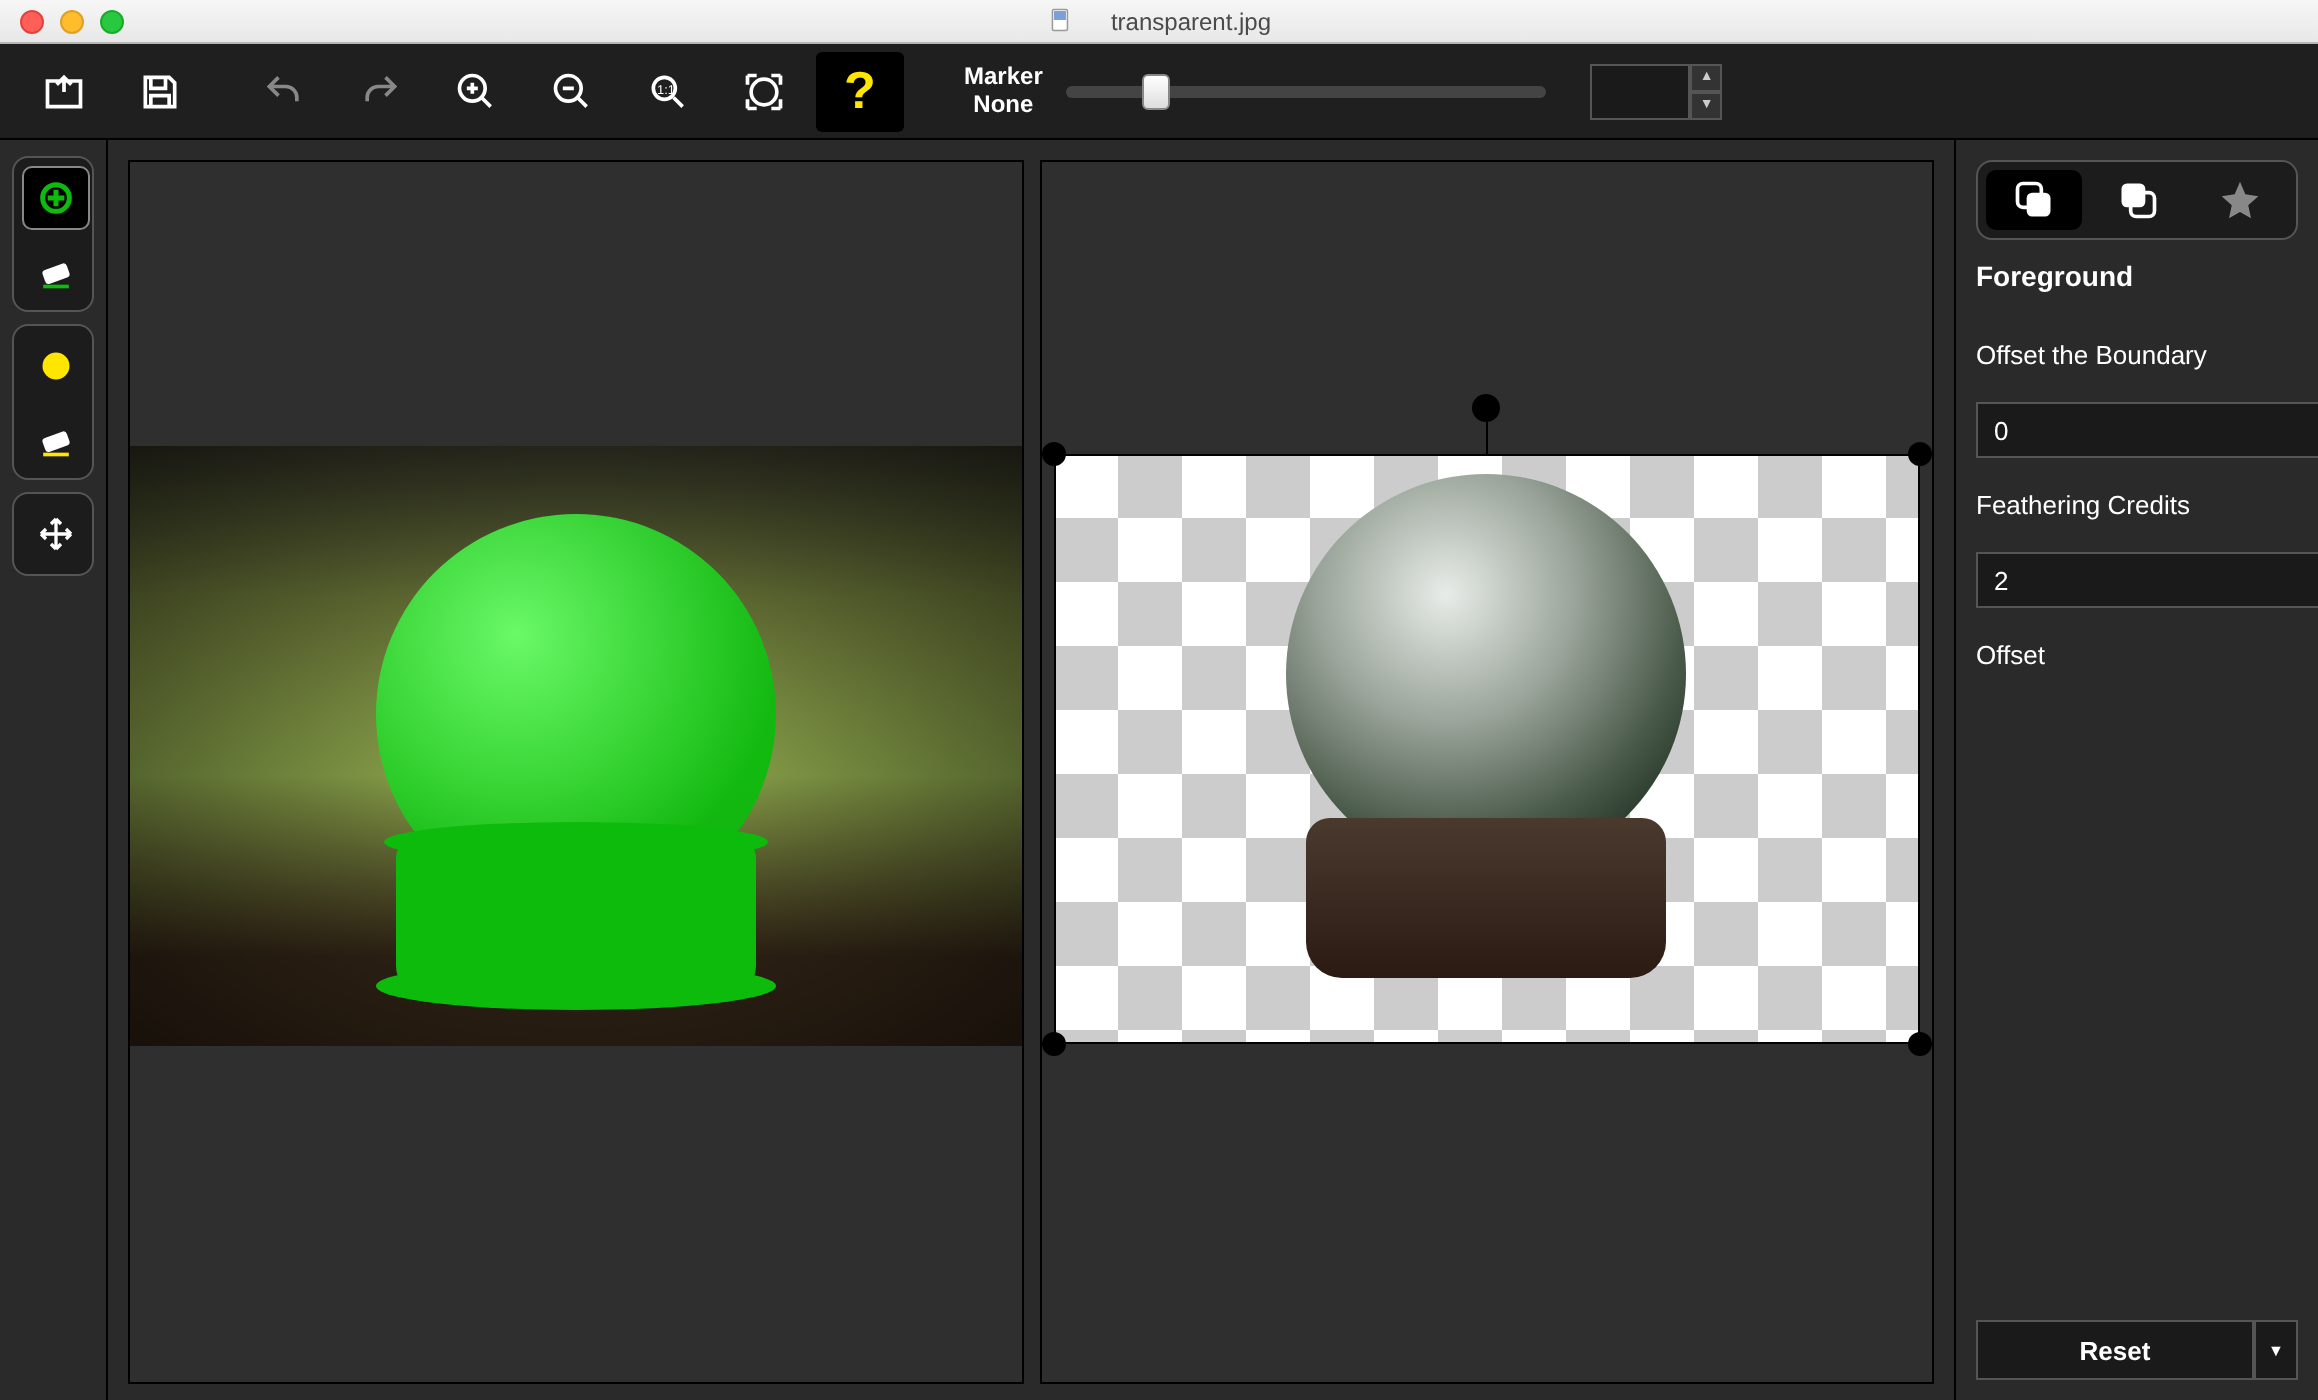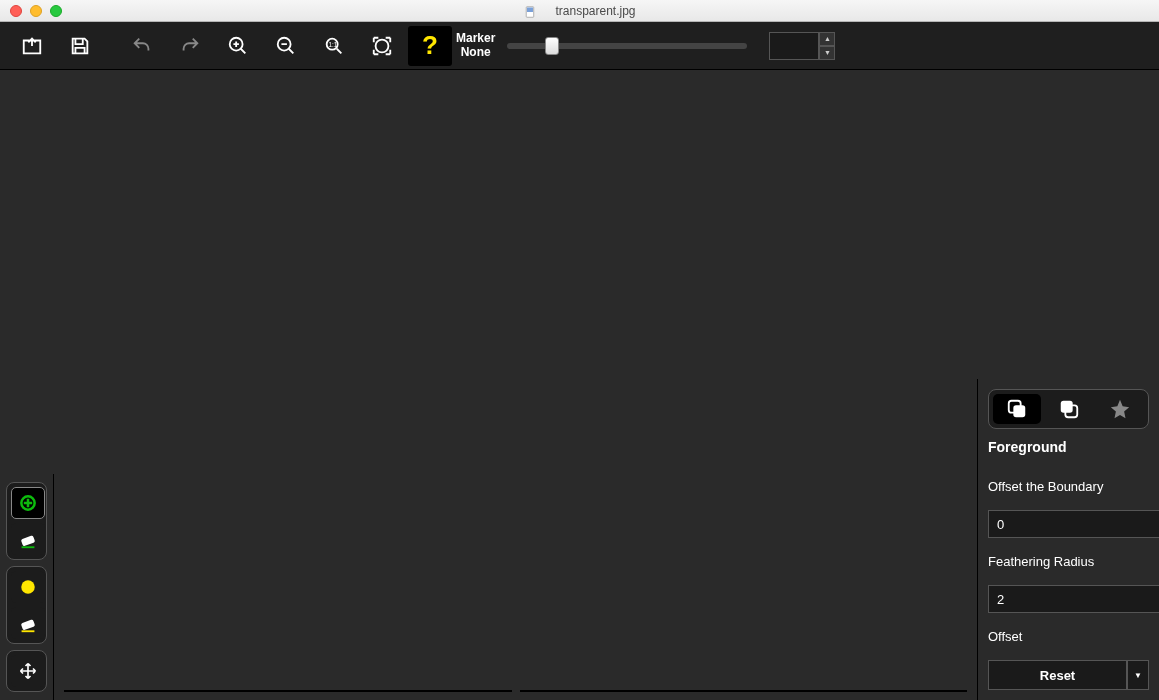--- a/index.html
+++ b/index.html
@@ -5,39 +5,39 @@
   * { box-sizing: border-box; margin: 0; padding: 0; }
   html, body { width: 1159px; height: 700px; font-family: Arial, Helvetica, sans-serif; background: #2a2a2a; color: #fff; overflow: hidden; }
   
   
   .titlebar { height: 22px; background: linear-gradient(#f6f6f6,#e8e8e8); display: flex; align-items: center; position: relative; border-bottom: 1px solid #b5b5b5; }
   .traffic-lights { display: flex; gap: 8px; padding-left: 10px; }
   .tl-dot { width: 12px; height: 12px; border-radius: 50%; }
   .tl-close { background: #ff5f57; border: 0.5px solid #e0443e; }
   .tl-min { background: #ffbd2e; border: 0.5px solid #dea123; }
   .tl-max { background: #28c940; border: 0.5px solid #1aab29; }
-  .title-text { position: absolute; left: 50%; transform: translateX(-50%); font-size: 12px; color: #4a4a4a; display:flex; align-items:flex-end; gap:20px;}
+  .title-text { position: absolute; left: 50%; transform: translateX(-50%); font-size: 12px; color: #4a4a4a; display:flex; align-items:flex-start; gap:20px;}
   .title-text svg { width:12px; height:12px; }
   
   
   .topbar { height: 48px; background: #1f1f1f; display: flex; align-items: center; padding: 0 10px; gap: 4px; border-bottom: 1px solid #000; }
   .tbtn { width: 44px; height: 40px; background: transparent; border: none; color: #fff; display:flex; align-items:center; justify-content:center; border-radius:3px; }
   .tbtn svg { width: 22px; height: 22px; stroke:#fff; fill:none; stroke-width:2; }
   .tbtn.help { background:#000; }
   .tbtn.help span { color:#ffe600; font-size:26px; font-weight:bold; }
-  .marker-label { font-size:12px; font-weight:bold; color:#fff; text-align:center; line-height:1.1; margin-left:0; margin-right:8px;}
+  .marker-label { font-size:12px; font-weight:bold; color:#fff; text-align:center; line-height:1.1; margin-left:26px; margin-right:8px;}
   .slider-track { width: 240px; height:6px; background:#444; border-radius:3px; position:relative; }
   .slider-handle { position:absolute; top:-6px; left:38px; width:14px; height:18px; background:linear-gradient(#fff,#ddd); border:1px solid #888; border-radius:3px; }
   .marker-value-box { display:flex; margin-left:18px; }
   .marker-value-input { width:40px; height:28px; background:#1a1a1a; border:1px solid #555; color:#22c55e; text-align:left; font-size:13px;padding-left:48px;}
   .stepper { display:flex; flex-direction:column; width:16px;}
   .stepper button { height:14px; background:#333; border:1px solid #555; color:#ccc; font-size:7px; line-height:1; padding:0;}
   
   
-  .main { display:flex; height: calc(700px - 22px - 48px); align-items: flex-end; }
+  .main { display:flex; height: calc(700px - 22px - 48px); }
   
   
   .toolstrip { width: 54px; background:#2a2a2a; padding:8px 6px; display:flex; flex-direction:column; gap:6px; border-right:1px solid #000;}
   .toolstrip .grp { background:#1c1c1c; border:1px solid #555; border-radius:8px; padding:4px; display:flex; flex-direction:column; gap:4px;}
   .toolstrip .tool { width:34px; height:32px; border-radius:5px; background:#1c1c1c; display:flex; align-items:center; justify-content:center; }
   .toolstrip .tool.sel { background:#000; border:1px solid #888;}
   
   
   .canvases { flex:1; display:flex; gap:8px; padding:10px 10px 8px 10px; }
   .canvas-pane { flex:1; background:#2f2f2f; border:1px solid #000; position:relative; }
@@ -253,21 +253,21 @@
             <path d="M12 2l2.9 6.9L22 10l-5.5 4.8L18 22l-6-3.5L6 22l1.5-7.2L2 10l7.1-1.1z" fill="#888"></path>
           </svg>
       </div>
     </div>
     <div class="panel-heading">Foreground</div>
     <div class="field-label">Offset the Boundary</div>
     <div class="num-field">
       <input class="num-input" value="0" style="">
 
     </div>
-    <div class="field-label">Feathering Radius</div>
+    <div class="field-label">Feathering Credits</div>
     <div class="num-field">
       <input class="num-input" value="2" style="">
 
     </div>
     <div class="field-label">Offset</div>
 
     <div class="reset-row">
       <button class="reset-btn">Reset</button>
       <button class="reset-drop">▼</button>
     </div>

